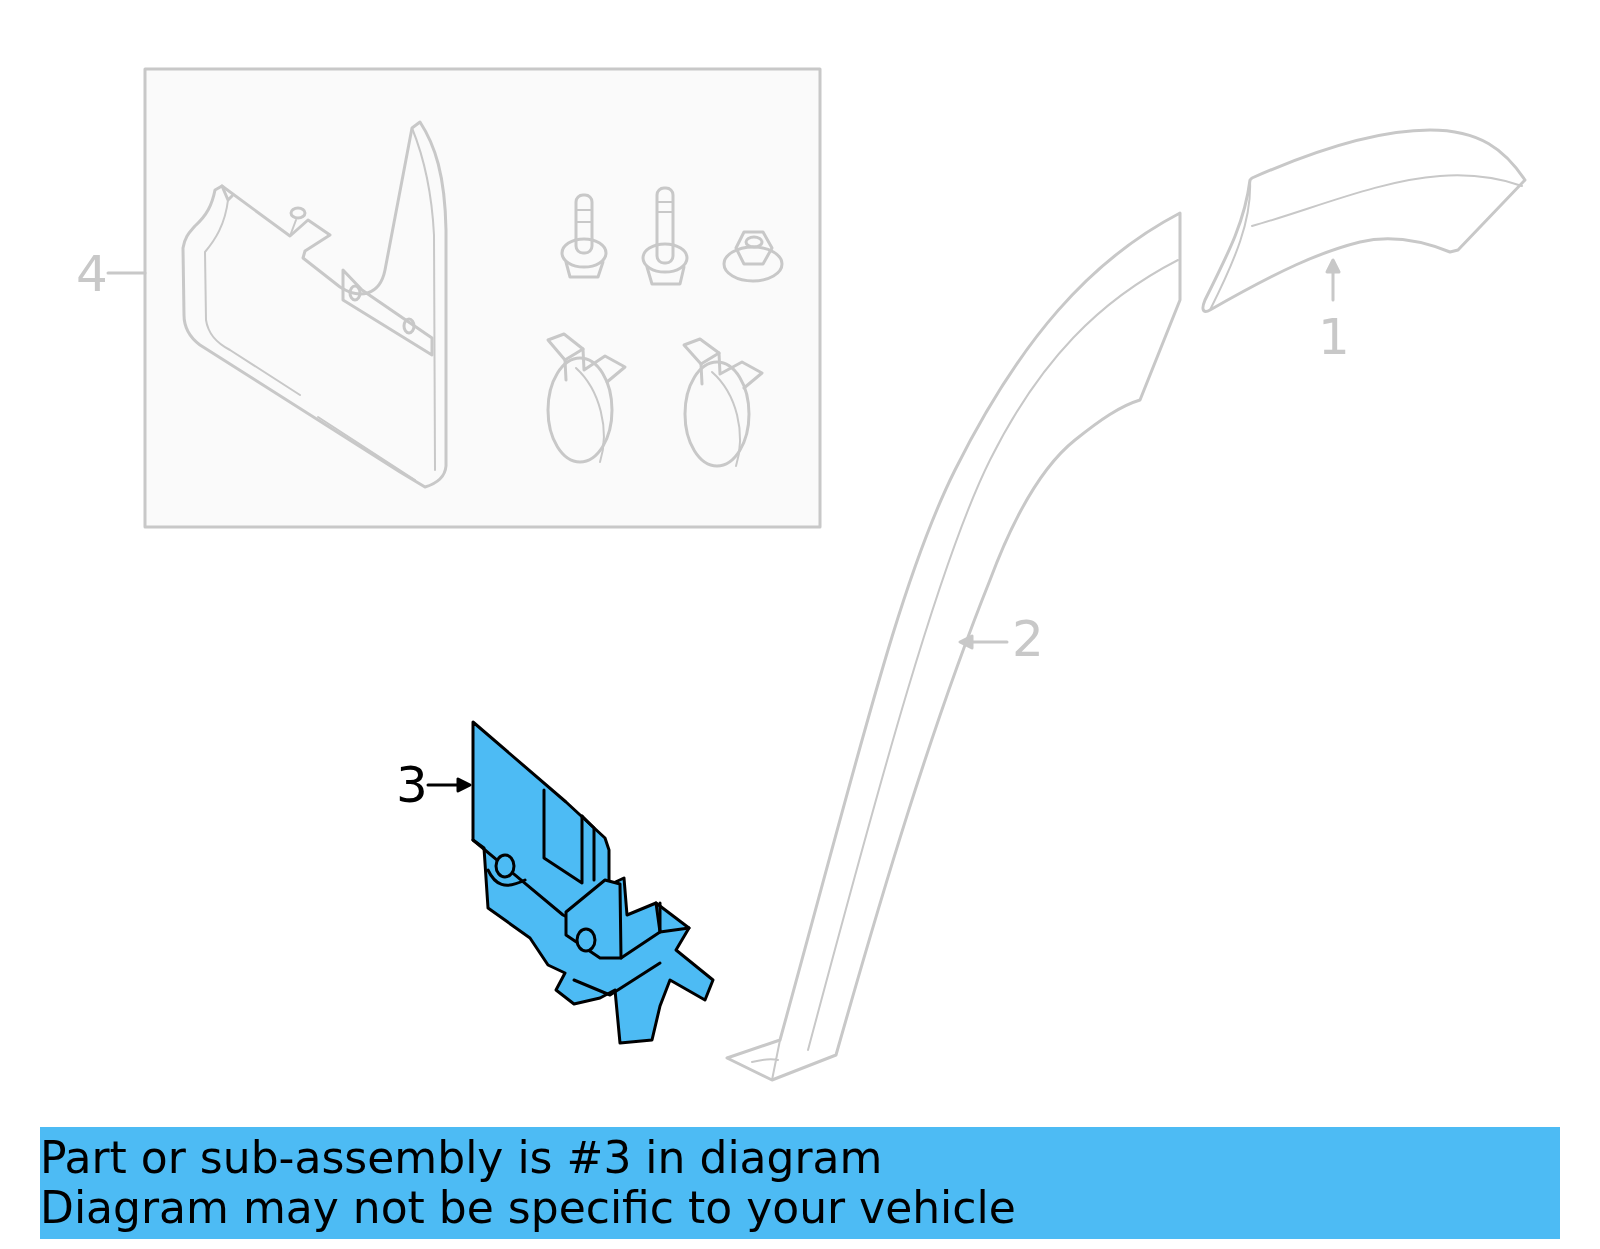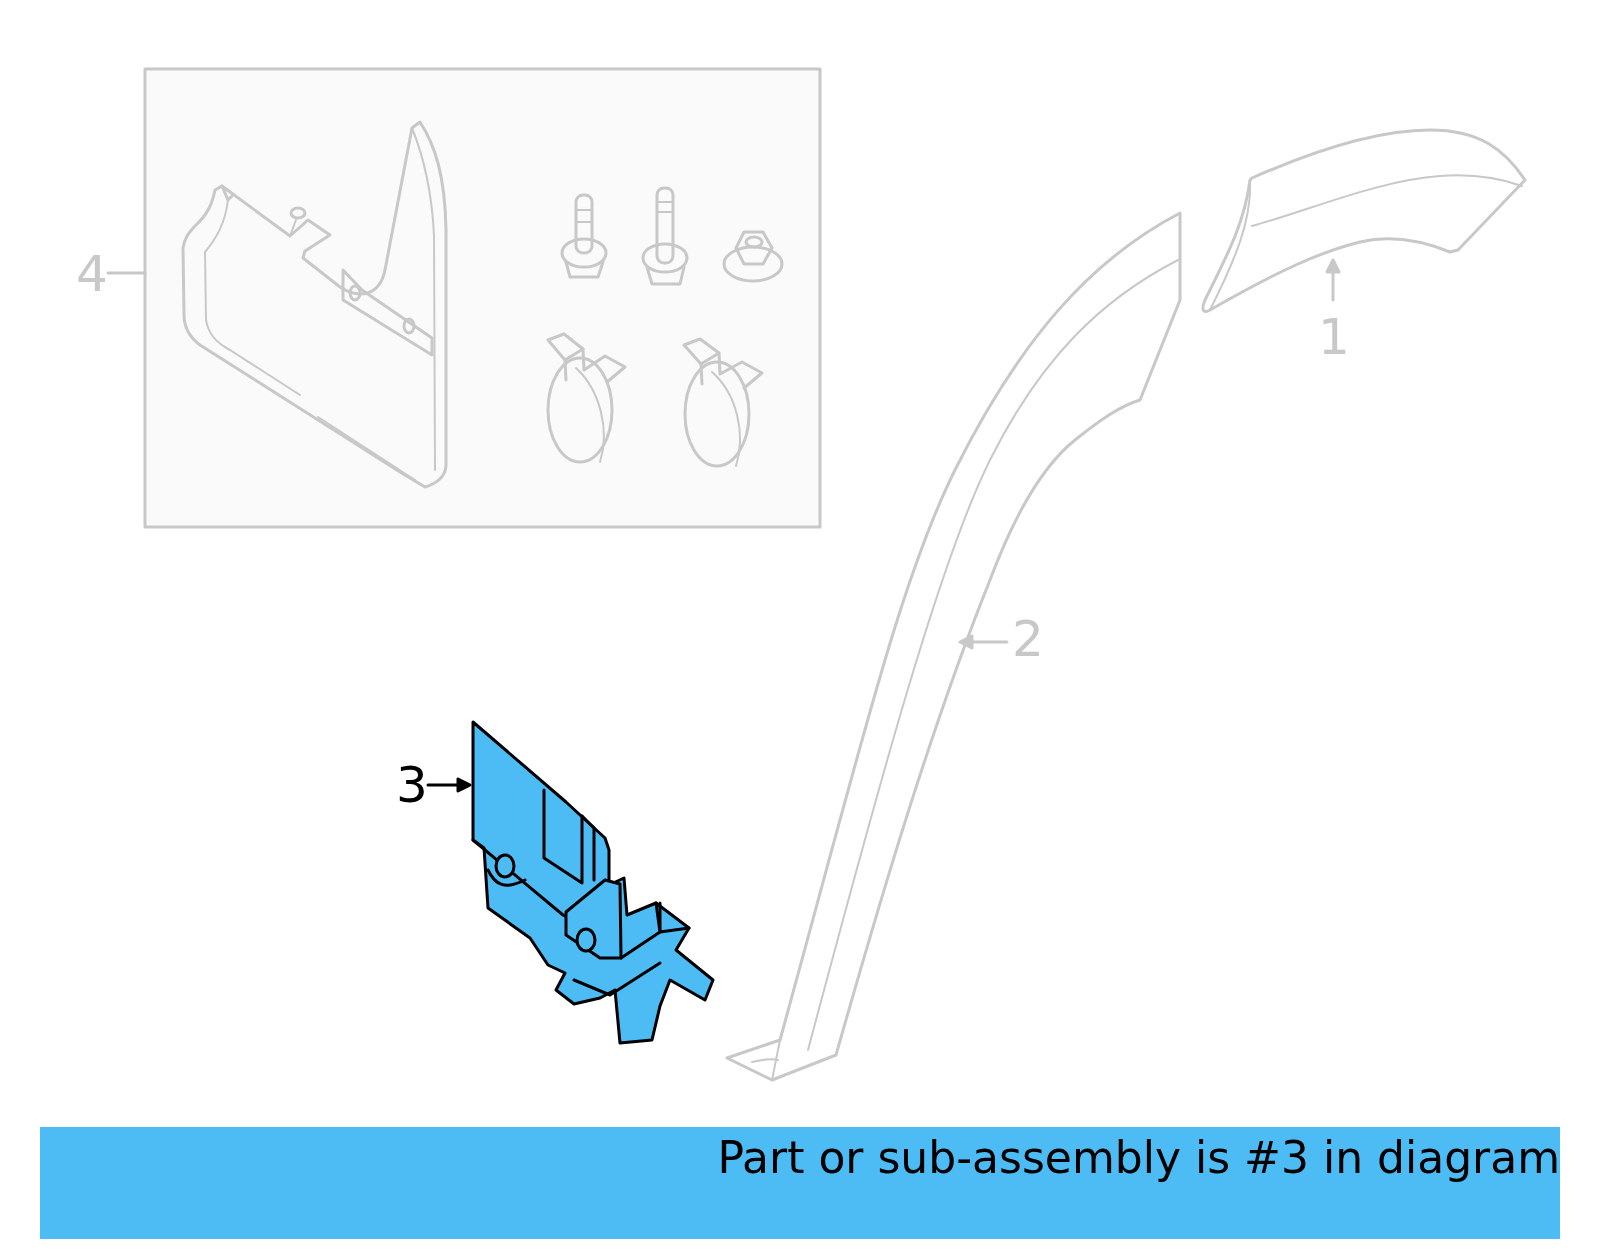--- a/index.html
+++ b/index.html
@@ -3,21 +3,21 @@
 <meta charset="utf-8">
 <style>
   html, body { margin: 0; padding: 0; background: #ffffff; }
   body { width: 1600px; height: 1249px; position: relative; overflow: hidden;
          font-family: "DejaVu Sans", sans-serif; }
   #diagram { position: absolute; left: 0; top: 0; width: 1600px; height: 1249px; }
   .callout { position: absolute; font-family: "DejaVu Sans", sans-serif; font-size: 50px; line-height: 1; }
   .callout.dim { color: #c8c8c8; }
   .callout.active { color: #000000; }
   #banner { position: absolute; left: 40px; top: 1127px; width: 1520px; height: 112px;
-            background: #4dbbf4; text-align: right; color: #000; }
+            background: #4dbbf4; text-align: left; color: #000; }
   #banner .line { font-size: 44px; line-height: 50px; white-space: nowrap; }
   #banner .line1 { margin-top: 6px; }
 </style>
 </head>
 <body>
 
 <svg id="diagram" viewBox="0 0 1600 1249" xmlns="http://www.w3.org/2000/svg">
 
   <g fill="none" stroke="#c8c8c8" stroke-width="3" stroke-linejoin="round" stroke-linecap="round">
     <rect x="145" y="69" width="675" height="458" fill="#fafafa"></rect>
@@ -104,13 +104,14 @@
   </g>
 </svg>
 
 <span class="callout dim" style="left:1318px; top:312px;">1</span>
 <span class="callout dim" style="left:1012px; top:614px;">2</span>
 <span class="callout active" style="left:396px; top:760px;">3</span>
 <span class="callout dim" style="left:76px; top:249px;">4</span>
 
 <div id="banner">
   <div class="line line1">Part or sub-assembly is #3 in diagram</div>
+  <div class="line line2">Diagram may not be specific to your vehicle</div>
 </div>
 
 </body></html>

